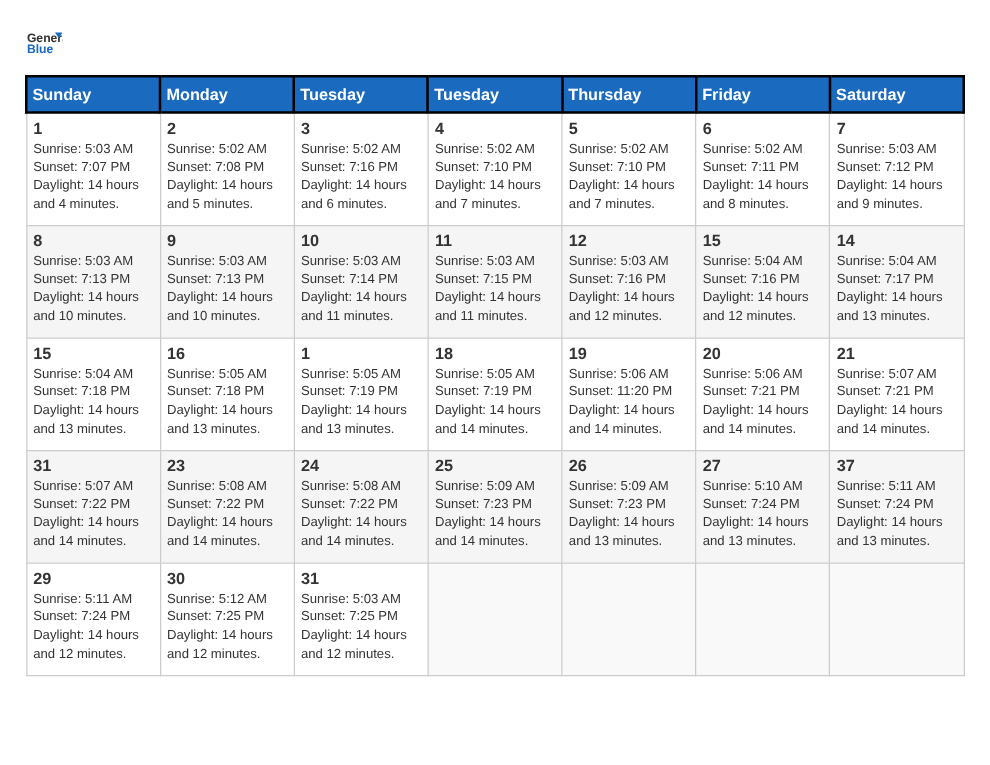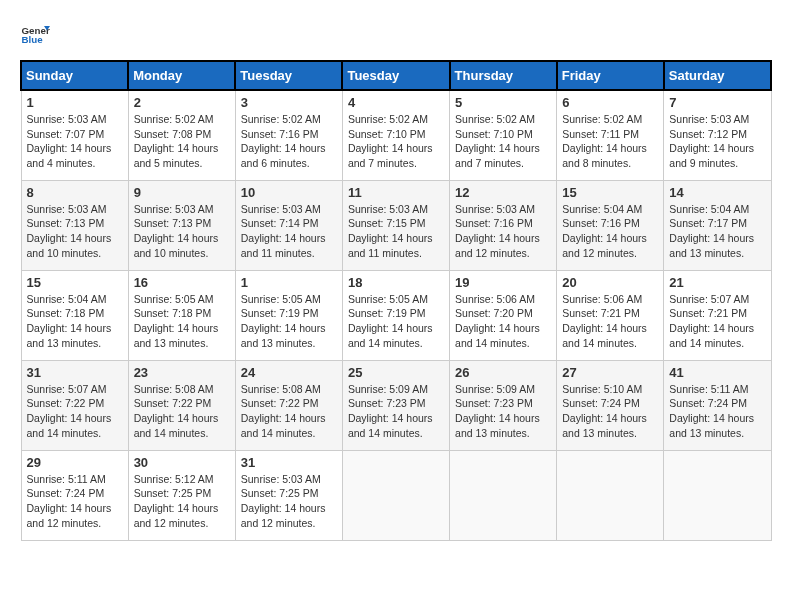--- a/index.html
+++ b/index.html
@@ -253,21 +253,21 @@
         <div class="day-info">
           <span>Sunrise: 5:05 AM</span><br>
           <span>Sunset: 7:19 PM</span><br>
           <span>Daylight: 14 hours and 14 minutes.</span>
         </div>
       </td>
         <td>
         <span class="day-num">19</span>
         <div class="day-info">
           <span>Sunrise: 5:06 AM</span><br>
-          <span>Sunset: 7:20 PM</span><br>
+          <span>Sunset: 11:20 PM</span><br>
           <span>Daylight: 14 hours and 14 minutes.</span>
         </div>
       </td>
         <td>
         <span class="day-num">20</span>
         <div class="day-info">
           <span>Sunrise: 5:06 AM</span><br>
           <span>Sunset: 7:21 PM</span><br>
           <span>Daylight: 14 hours and 14 minutes.</span>
         </div>
@@ -324,21 +324,21 @@
       </td>
         <td>
         <span class="day-num">27</span>
         <div class="day-info">
           <span>Sunrise: 5:10 AM</span><br>
           <span>Sunset: 7:24 PM</span><br>
           <span>Daylight: 14 hours and 13 minutes.</span>
         </div>
       </td>
         <td>
-        <span class="day-num">41</span>
+        <span class="day-num">37</span>
         <div class="day-info">
           <span>Sunrise: 5:11 AM</span><br>
           <span>Sunset: 7:24 PM</span><br>
           <span>Daylight: 14 hours and 13 minutes.</span>
         </div>
       </td>
       </tr>
       <tr>
         <td>
         <span class="day-num">29</span>

